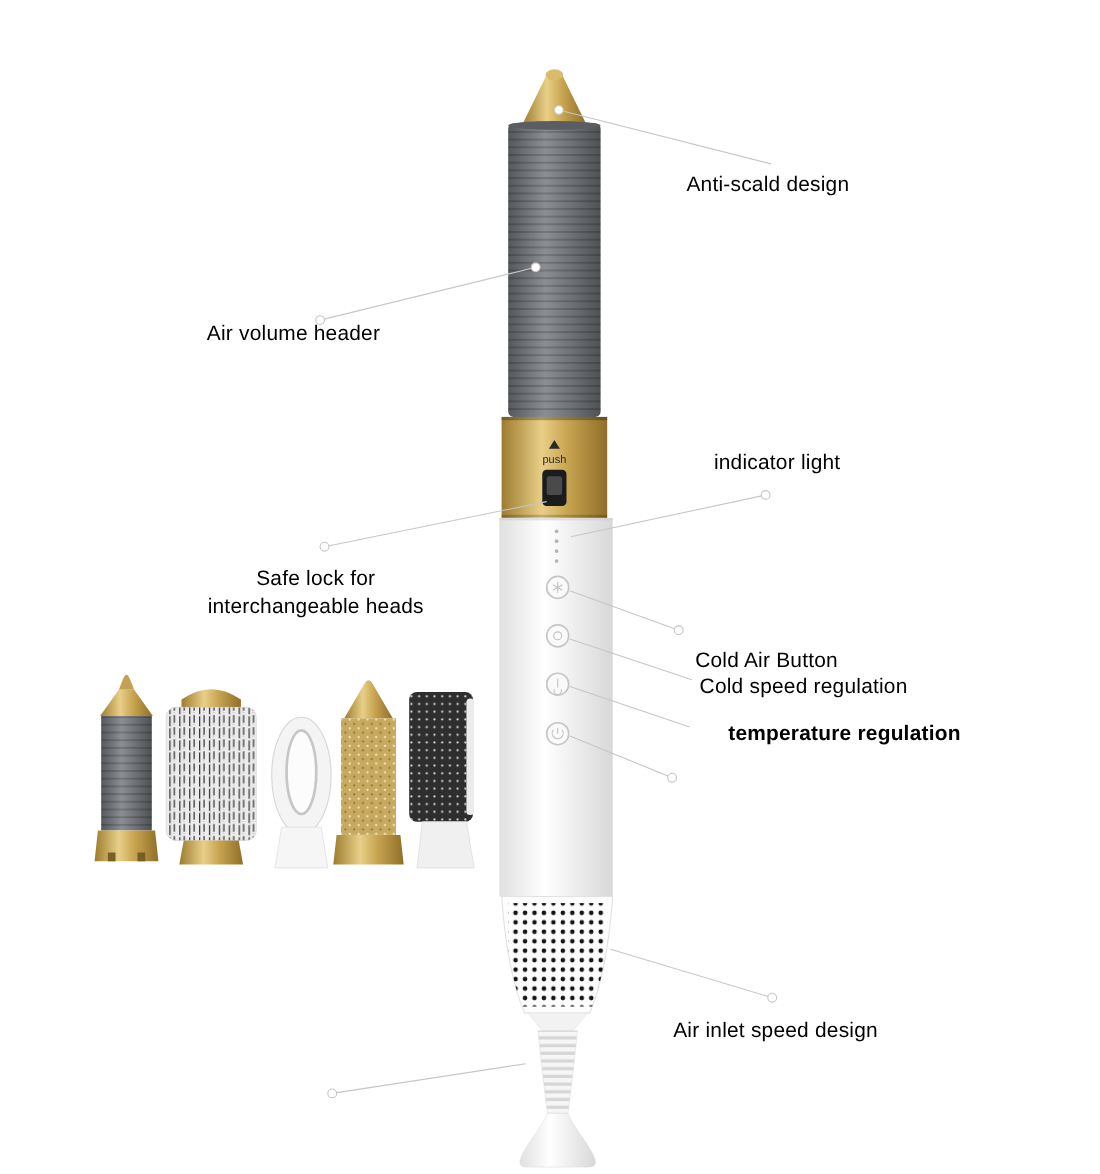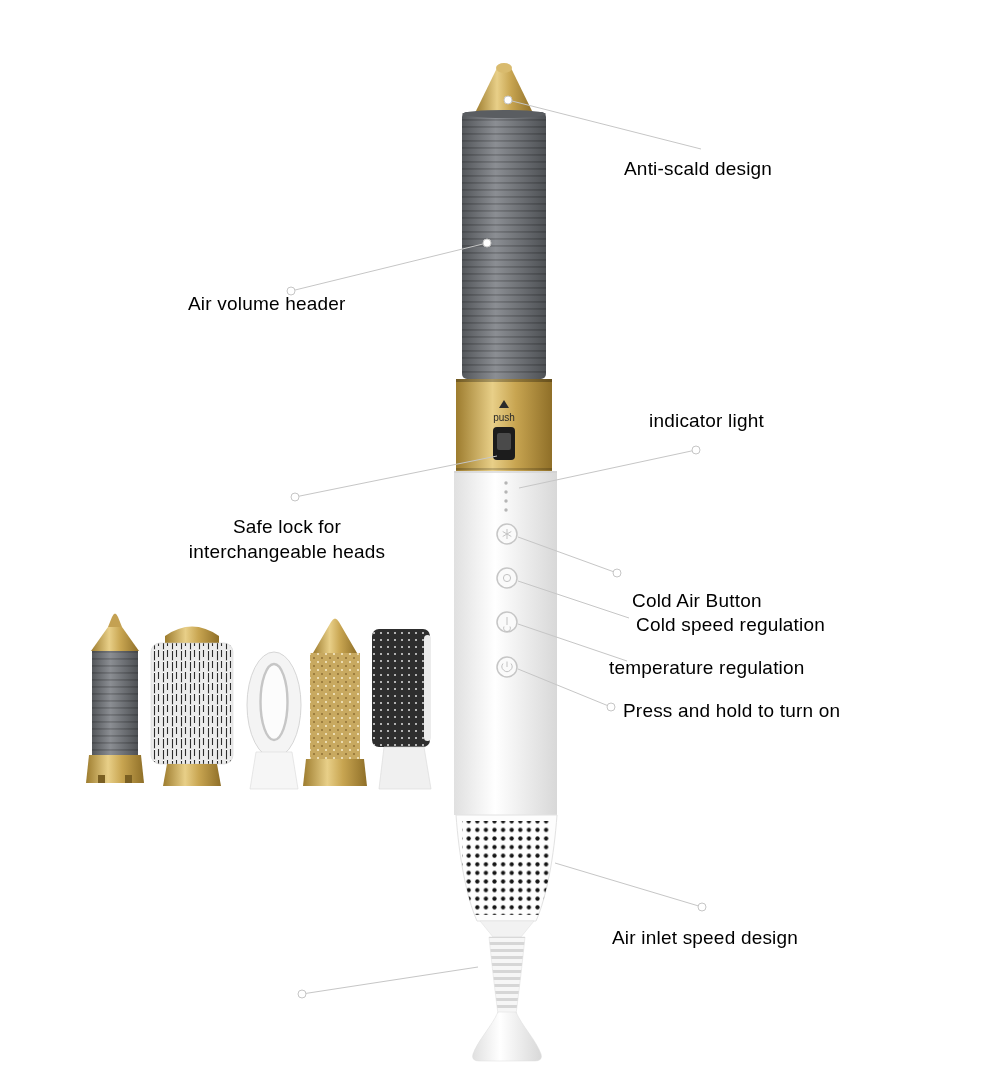--- a/index.html
+++ b/index.html
@@ -228,20 +228,19 @@
   <div class="label" style="left:188px; top:293px;">Air volume header</div>
 
   <div class="label" style="left:649px; top:410px;">indicator light</div>
 
   <div class="label wrap" style="left:178px; top:514px;text-align:center;">Safe lock for interchangeable heads</div>
 
   <div class="label" style="left:632px; top:570px;margin-top:20px;">Cold Air Button</div>
 
   <div class="label" style="left:636px; top:614px;">Cold speed regulation</div>
 
-  <div class="label" style="left:609px; top:657px;">temperature regulation</div>
-
-  <div class="label" style="left:623px; top:700px;">Press and hold to turn on</div>
+  <div class="label" style="left:662px; top:657px;font-weight:bold;">temperature regulation</div>
+
 
   <div class="label" style="left:612px; top:927px;">Air inlet speed design</div>
 
 
 </div>
 
 </body></html>

